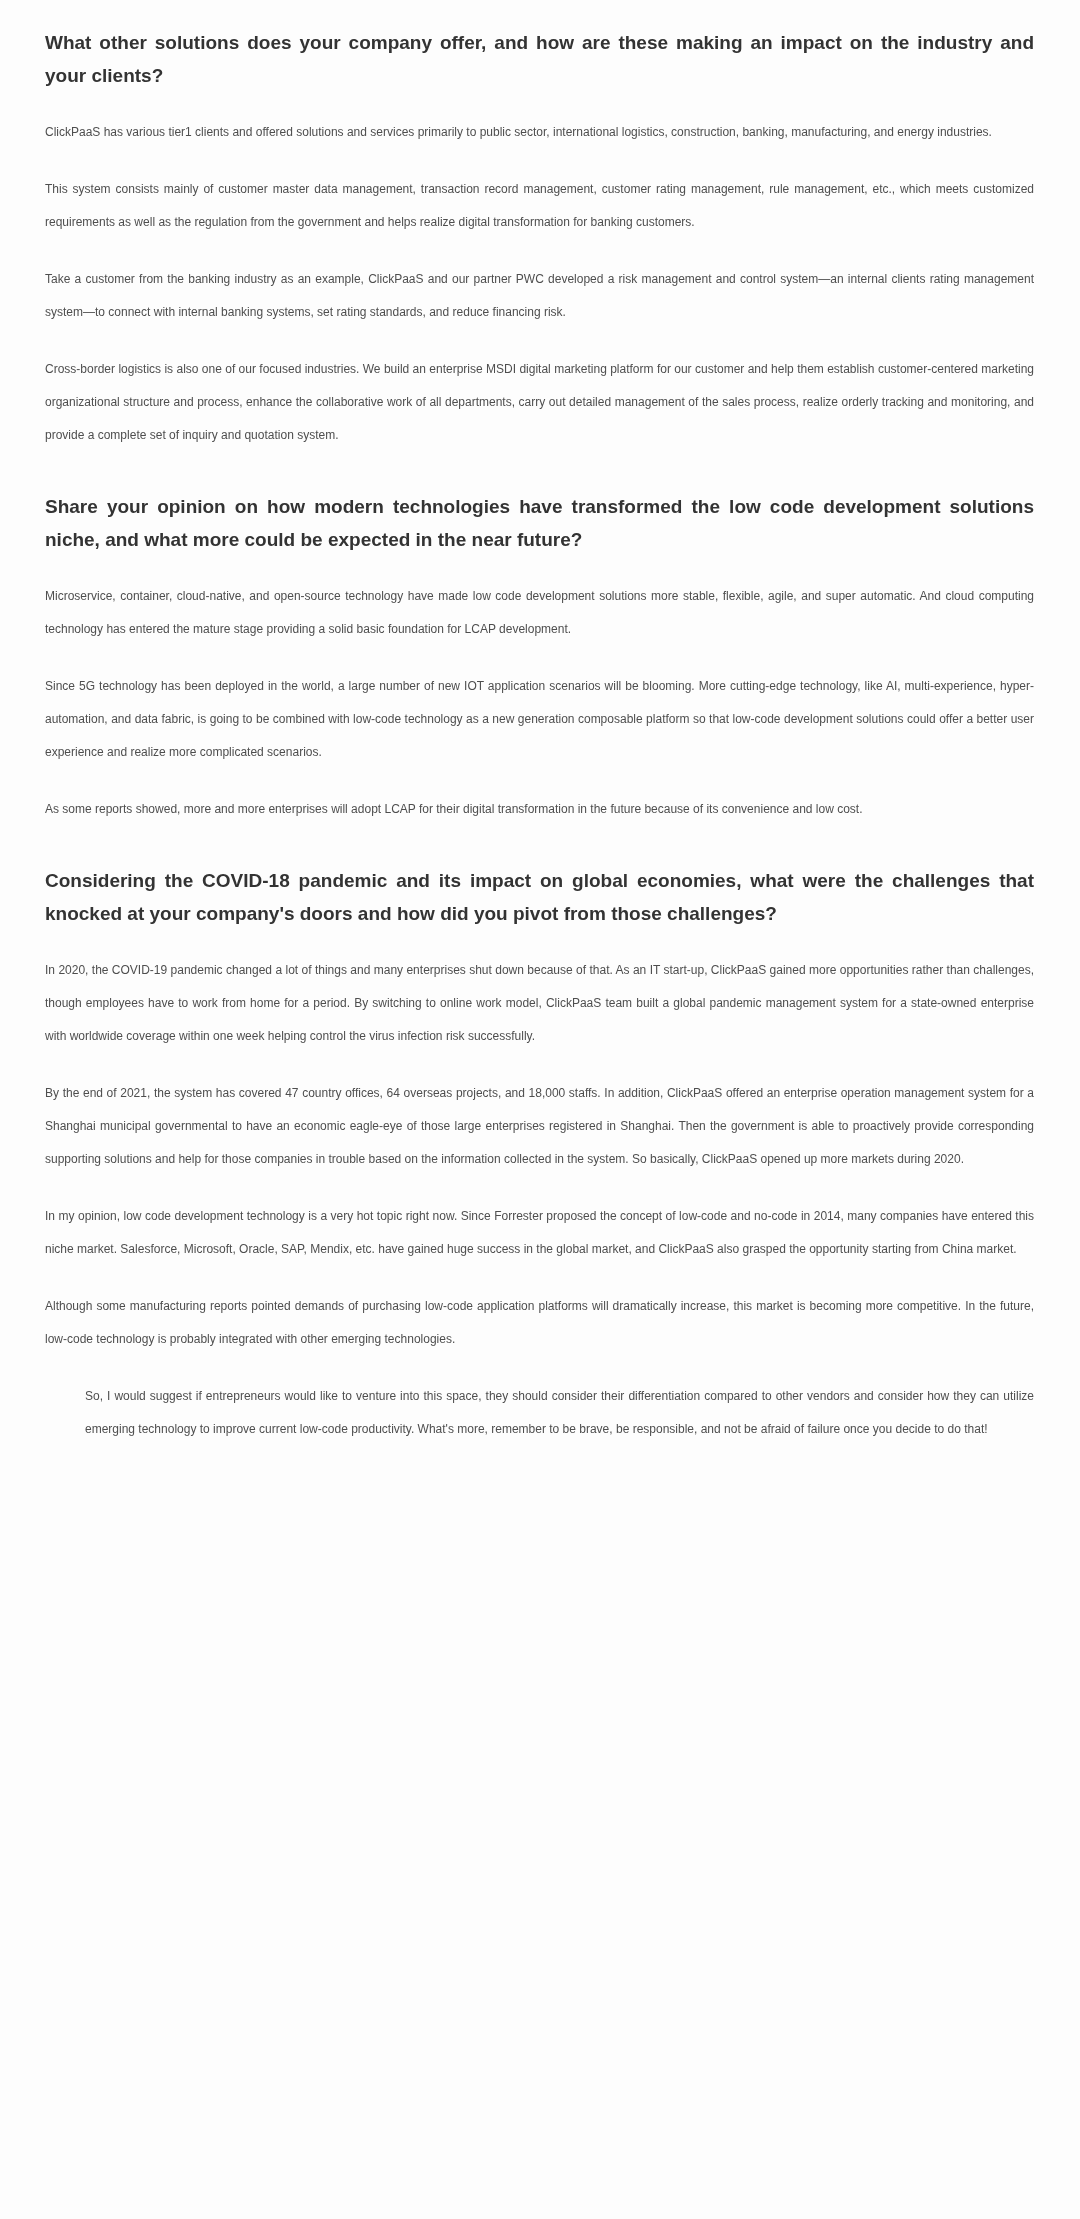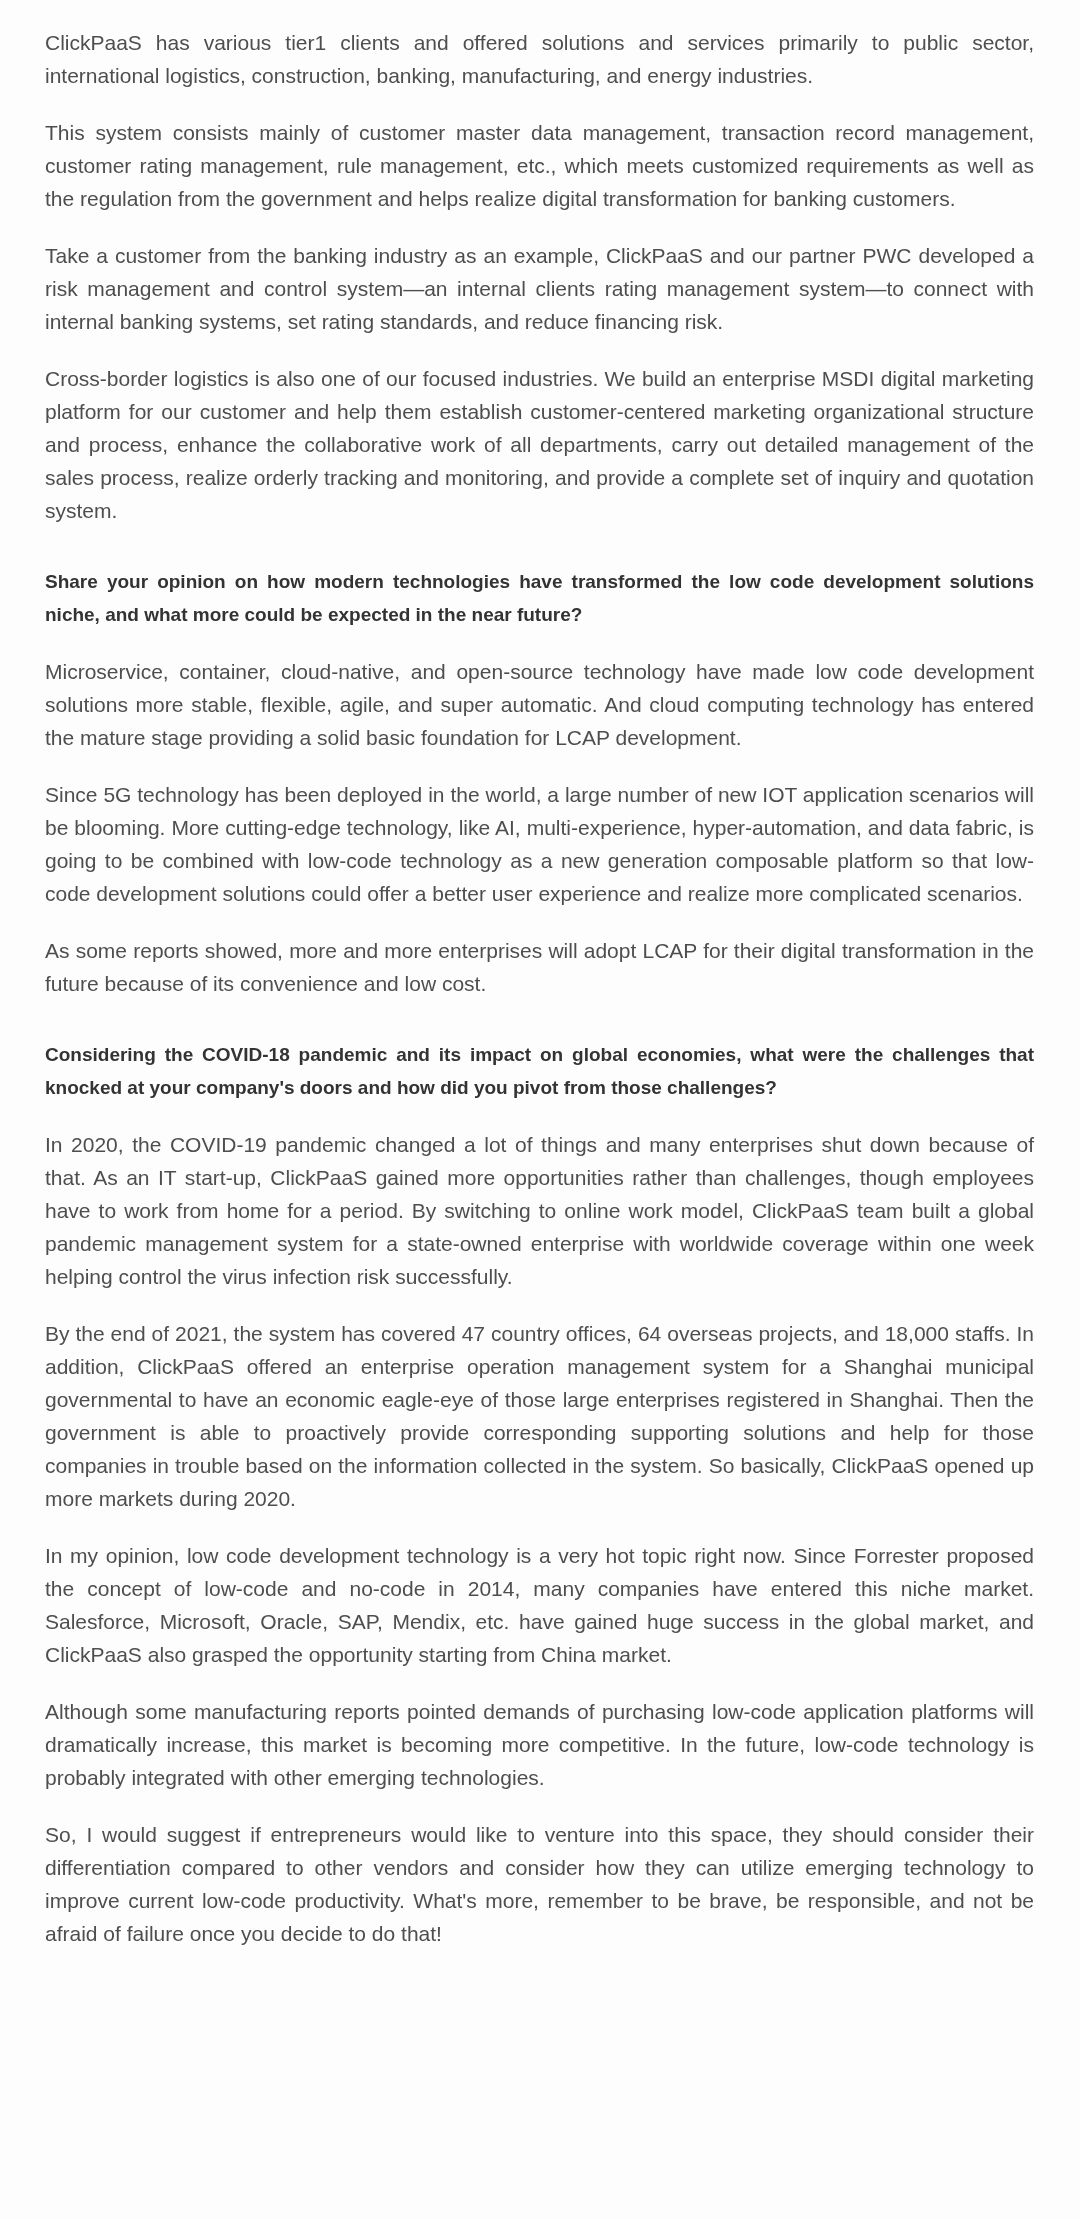--- a/index.html
+++ b/index.html
@@ -20,36 +20,38 @@
     line-height: 33px;
     font-weight: 700;
     color: #333333;
     text-align: justify;
     margin: 38px 0 24px 0;
   }
   .question-heading:first-child {
     margin-top: 0;
   }
   .answer-paragraph {
-    font-size: 21px;
+    font-size: 12px;
     line-height: 33px;
     font-weight: 400;
     color: #4e4e4e;
     text-align: justify;
     margin: 0 0 24px 0;
   }
   .answer-paragraph:last-child {
     margin-bottom: 0;
+    margin-left: 40px;
   }
 </style>
 </head>
 <body>
 
 <main>
   <article class="article-content" id="article-content">
+      <h2 class="question-heading">What other solutions does your company offer, and how are these making an impact on the industry and your clients?</h2>
       <p class="answer-paragraph">ClickPaaS has various tier1 clients and offered solutions and services primarily to public sector, international logistics, construction, banking, manufacturing, and energy industries.</p>
       <p class="answer-paragraph">This system consists mainly of customer master data management, transaction record management, customer rating management, rule management, etc., which meets customized requirements as well as the regulation from the government and helps realize digital transformation for banking customers.</p>
       <p class="answer-paragraph">Take a customer from the banking industry as an example, ClickPaaS and our partner PWC developed a risk management and control system—an internal clients rating management system—to connect with internal banking systems, set rating standards, and reduce financing risk.</p>
       <p class="answer-paragraph">Cross-border logistics is also one of our focused industries. We build an enterprise MSDI digital marketing platform for our customer and help them establish customer-centered marketing organizational structure and process, enhance the collaborative work of all departments, carry out detailed management of the sales process, realize orderly tracking and monitoring, and provide a complete set of inquiry and quotation system.</p>
       <h2 class="question-heading">Share your opinion on how modern technologies have transformed the low code development solutions niche, and what more could be expected in the near future?</h2>
       <p class="answer-paragraph">Microservice, container, cloud-native, and open-source technology have made low code development solutions more stable, flexible, agile, and super automatic. And cloud computing technology has entered the mature stage providing a solid basic foundation for LCAP development.</p>
       <p class="answer-paragraph">Since 5G technology has been deployed in the world, a large number of new IOT application scenarios will be blooming. More cutting-edge technology, like AI, multi-experience, hyper-automation, and data fabric, is going to be combined with low-code technology as a new generation composable platform so that low-code development solutions could offer a better user experience and realize more complicated scenarios.</p>
       <p class="answer-paragraph">As some reports showed, more and more enterprises will adopt LCAP for their digital transformation in the future because of its convenience and low cost.</p>
       <h2 class="question-heading">Considering the COVID-18 pandemic and its impact on global economies, what were the challenges that knocked at your company's doors and how did you pivot from those challenges?</h2>
       <p class="answer-paragraph">In 2020, the COVID-19 pandemic changed a lot of things and many enterprises shut down because of that. As an IT start-up, ClickPaaS gained more opportunities rather than challenges, though employees have to work from home for a period. By switching to online work model, ClickPaaS team built a global pandemic management system for a state-owned enterprise with worldwide coverage within one week helping control the virus infection risk successfully.</p>

